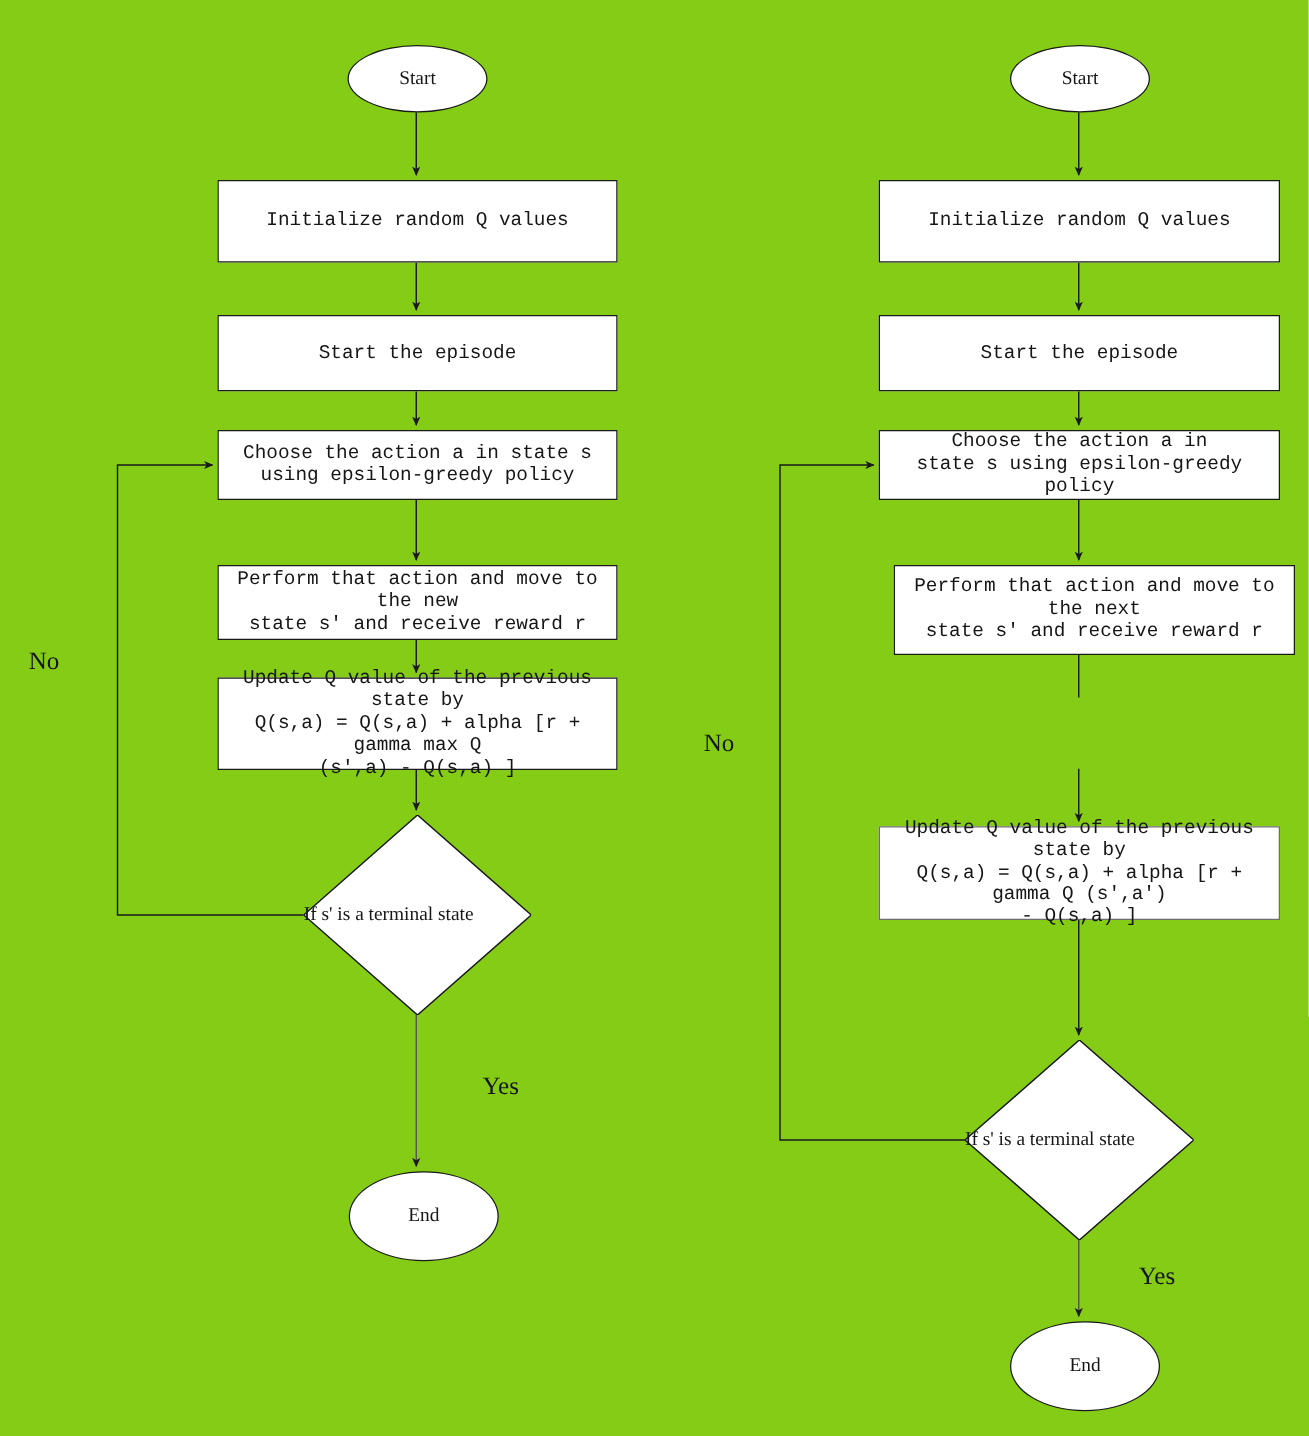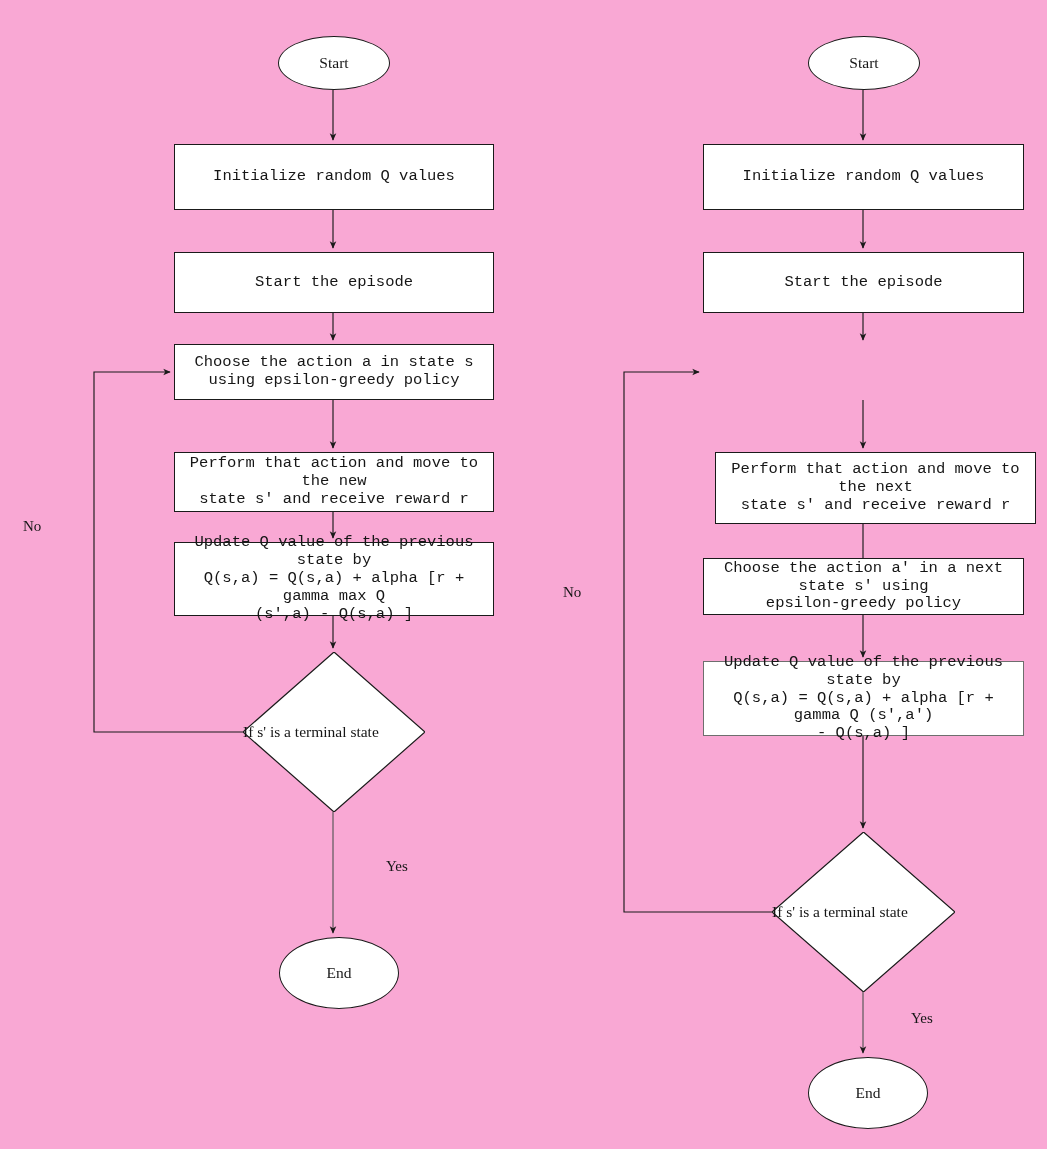--- a/index.html
+++ b/index.html
@@ -8,21 +8,21 @@
     background: #ffffff;
   }
   body {
     font-family: "Liberation Serif", "DejaVu Serif", serif;
     color: #1a1a1a;
   }
   #canvas {
     position: relative;
     width: 1047px;
     height: 1149px;
-    background: #f9a8d4;
+    background: #84cc16;
     overflow: hidden;
   }
   #edges {
     position: absolute;
     left: 0;
     top: 0;
     width: 1047px;
     height: 1149px;
     pointer-events: none;
   }
@@ -71,21 +71,21 @@
   .decision .label {
     position: relative;
     z-index: 2;
     font-size: 15.5px;
     white-space: nowrap;
     color: #161616;
     background: transparent;
   }
   .edge-label {
     position: absolute;
-    font-size: 15px;
+    font-size: 20px;
     color: #161616;
     white-space: nowrap;
   }
 </style>
 </head>
 <body>
 
 <div id="canvas">
 
   <svg id="edges" viewBox="0 0 1047 1149" xmlns="http://www.w3.org/2000/svg">
@@ -183,30 +183,30 @@
   </div>
 
   <div class="node proc" style="left:703px; top:144px; width:321px; height:66px;">
     <span class="label">Initialize random Q values</span>
   </div>
 
   <div class="node proc" style="left:703px; top:252px; width:321px; height:61px;">
     <span class="label">Start the episode</span>
   </div>
 
+  <div class="node proc" style="left:703px; top:344px; width:321px; height:56px;">
+    <span class="label">Choose the action a in
+state s using epsilon-greedy policy</span>
+  </div>
 
   <div class="node proc" style="left:715px; top:452px; width:321px; height:72px;">
     <span class="label">Perform that action and move to the next
 state s' and receive reward r</span>
   </div>
 
-  <div class="node proc" style="left:703px; top:558px; width:321px; height:57px;">
-    <span class="label">Choose the action a' in a next state s' using
-epsilon-greedy policy</span>
-  </div>
 
   <div class="node proc soft" style="left:703px; top:661px; width:321px; height:75px;">
     <span class="label">Update Q value of the previous state by
 Q(s,a) = Q(s,a) + alpha [r + gamma Q (s',a')
 - Q(s,a) ]</span>
   </div>
 
   <div class="decision" style="left:772px; top:832px; width:183px; height:160px;">
     <svg class="dgeo" viewBox="0 0 183 160" preserveAspectRatio="none">
       <polygon points="91.5,0 183,80 91.5,160 0,80" fill="#ffffff" stroke="#1a1a1a" stroke-width="1.2" vector-effect="non-scaling-stroke"></polygon>

